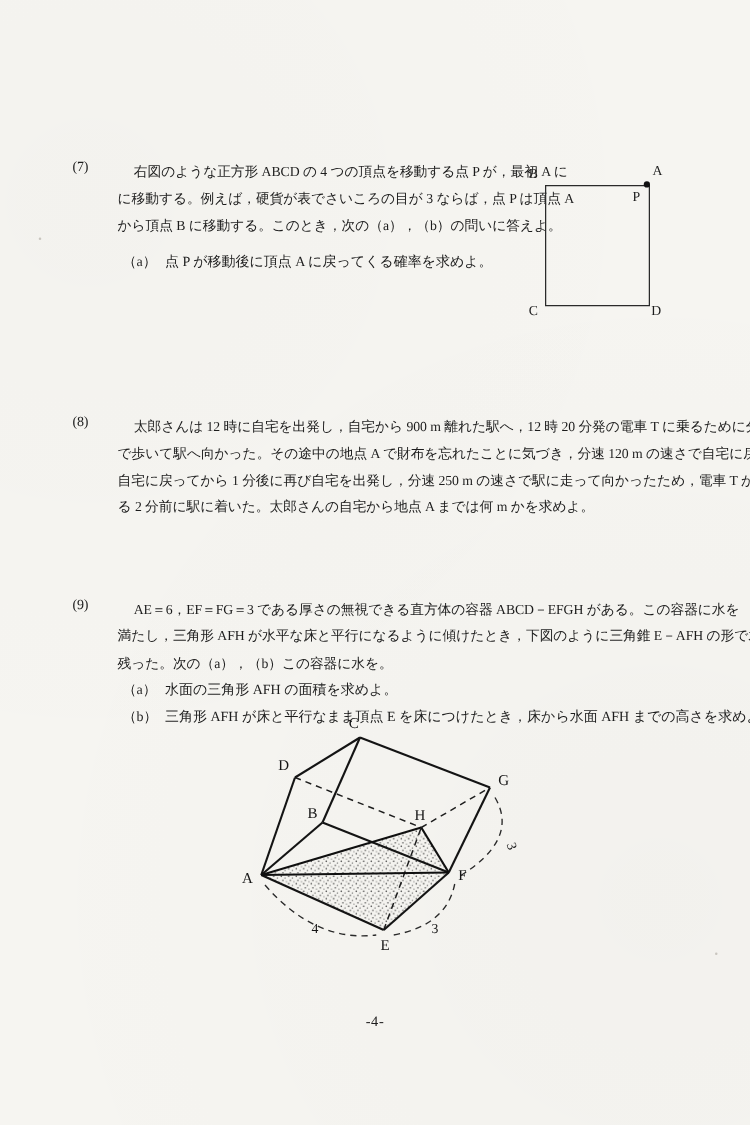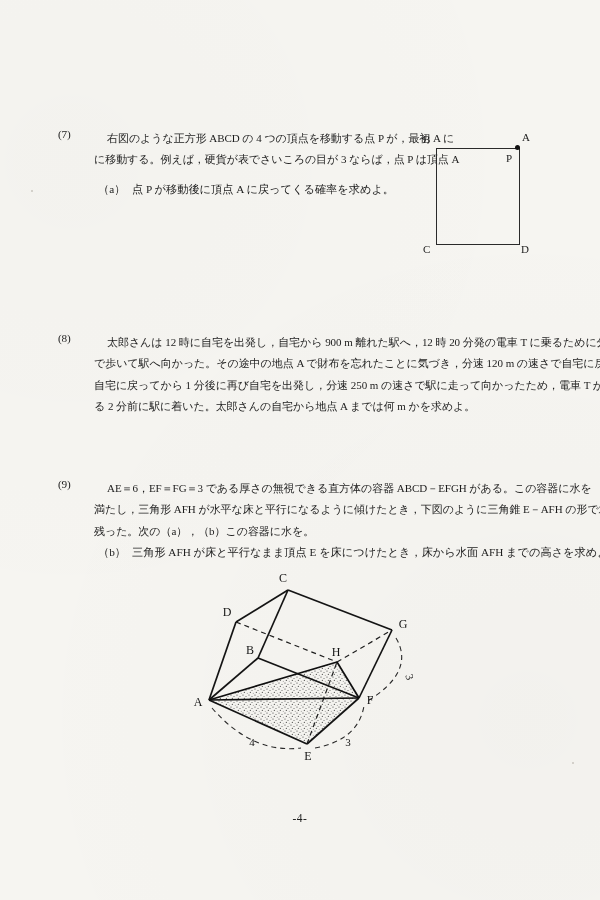--- a/index.html
+++ b/index.html
@@ -136,20 +136,21 @@
 <div class="page">
 
   <div class="speck" style="left:31px; top:190px; width:2px; height:2px;"></div>
   <div class="speck" style="left:572px; top:762px; width:2px; height:2px;"></div>
 
   <div class="problem" style="top:128px;">
     <div class="q-num">(7)</div>
     <div class="q-body">
       <div class="line indent">右図のような正方形 ABCD の 4 つの頂点を移動する点 P が，最初 A に</div>
       <div class="line">に移動する。例えば，硬貨が表でさいころの目が 3 ならば，点 P は頂点 A</div>
+      <div class="line">から頂点 B に移動する。このとき，次の（a），（b）の問いに答えよ。</div>
       <div class="sub" style="margin-top:8px;">
         <span class="tag">（a）</span><span>点 P が移動後に頂点 A に戻ってくる確率を求めよ。</span>
       </div>
     </div>
   </div>
 
   <div class="sq-fig">
     <div class="sq-box"></div>
     <div class="sq-lbl" style="left:5px; top:5px;">B</div>
     <div class="sq-lbl" style="left:104px; top:3px;">A</div>
@@ -168,20 +169,23 @@
       <div class="line">る 2 分前に駅に着いた。太郎さんの自宅から地点 A までは何 m かを求めよ。</div>
     </div>
   </div>
 
   <div class="problem" style="top:478px;">
     <div class="q-num">(9)</div>
     <div class="q-body">
       <div class="line indent">AE＝6，EF＝FG＝3 である厚さの無視できる直方体の容器 ABCD－EFGH がある。この容器に水を</div>
       <div class="line">満たし，三角形 AFH が水平な床と平行になるように傾けたとき，下図のように三角錐 E－AFH の形で水が</div>
       <div class="line">残った。次の（a），（b）この容器に水を。</div>
+      <div class="sub">
+        <span class="tag">（a）</span><span>水面の三角形 AFH の面積を求めよ。</span>
+      </div>
       <div class="sub">
         <span class="tag">（b）</span><span>三角形 AFH が床と平行なまま頂点 E を床につけたとき，床から水面 AFH までの高さを求めよ。</span>
       </div>
     </div>
   </div>
 
   <div class="solid-fig">
     <svg width="270" height="215" viewBox="0 0 270 215" xmlns="http://www.w3.org/2000/svg">
       <defs>
         <pattern id="stipple" width="6" height="6" patternUnits="userSpaceOnUse">

